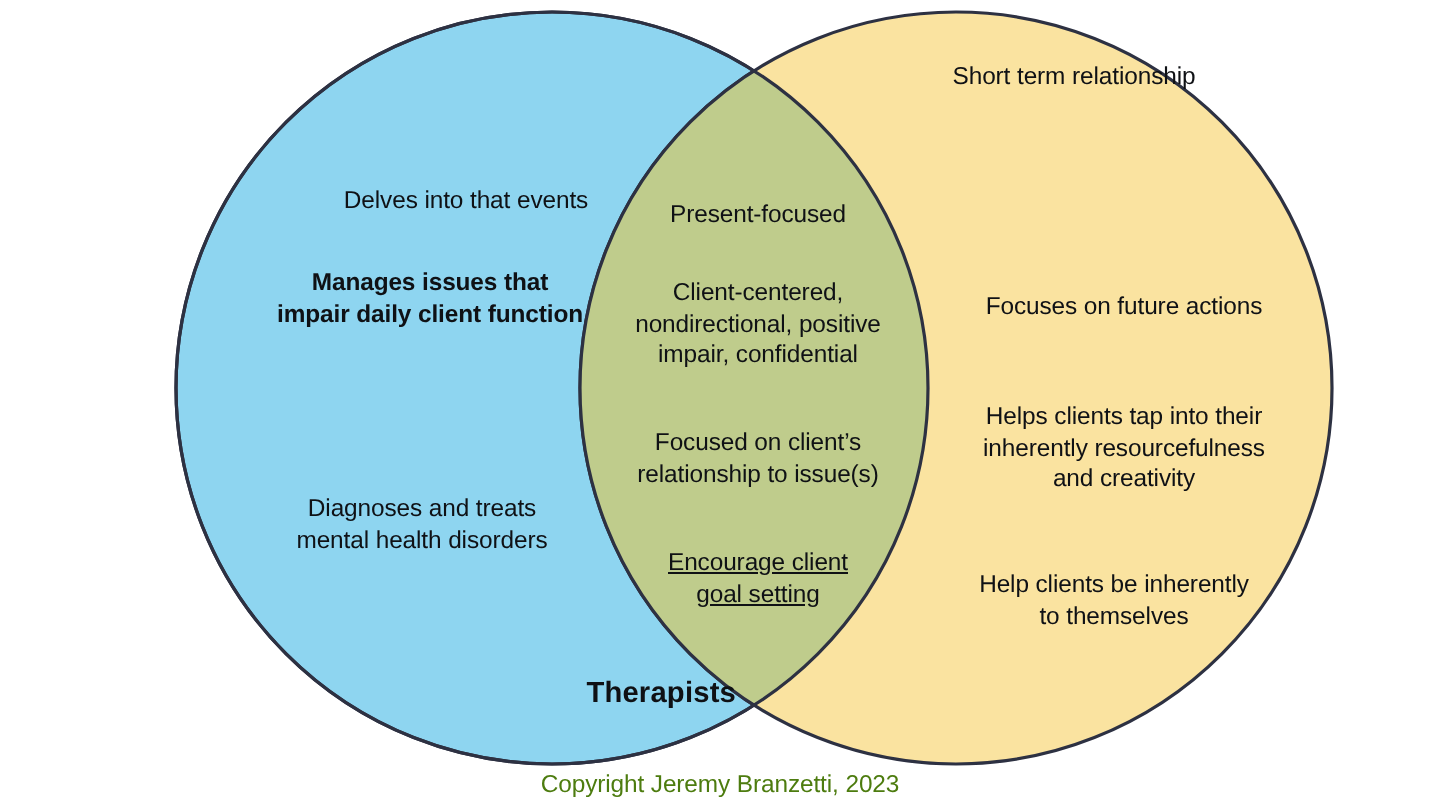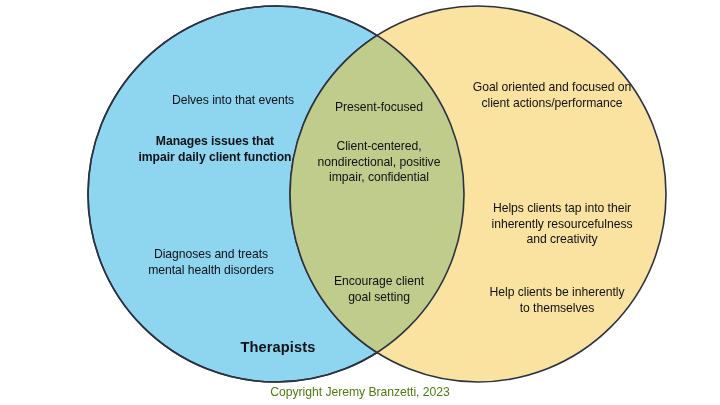--- a/index.html
+++ b/index.html
@@ -41,32 +41,33 @@
     font-size: 12.2px;
     line-height: 15.5px;
     letter-spacing: -0.05px;
     white-space: pre-line;
     pointer-events: auto;
   }
   .circle-title {
     font-weight: bold;
     font-size: 14.6px;
     letter-spacing: 0.1px;
+    text-align: right;
   }
   
   .l1 { left: 126px; top: 45px;  width: 250px; }
   .l2 { left: 108px; top: 93px;  width: 250px; }
   .l3 { left:  90px; top: 134px; width: 250px; font-weight: bold; }
   .l4 { left:  86px; top: 203px; width: 250px; margin-top: 44px; }
   .l5 { left: 106px; top: 262px; width: 250px; }
   
   .c1 { left: 311px; top: 100px; width: 136px; }
   .c2 { left: 305px; top: 139px; width: 148px; }
   .c3 { left: 307px; top: 214px; width: 144px; }
-  .c4 { left: 311px; top: 274px; width: 136px; }
+  .c4 { left: 311px; top: 274px; width: 136px; text-decoration: underline; }
   
   .r1 { left: 412px; top: 31px;  width: 250px; }
   .r2 { left: 427px; top: 80px;  width: 250px; }
   .r3 { left: 437px; top: 146px; width: 250px; }
   .r4 { left: 437px; top: 201px; width: 250px; }
   .r5 { left: 432px; top: 285px; width: 250px; }
   
   .label-left  { left: 188px; top: 340px; width: 180px; }
   .label-right { left: 398px; top: 340px; width: 180px; }
   
@@ -106,25 +107,27 @@
     <div class="txt l2">Delves into that events</div>
     <div class="txt l3">Manages issues that
 impair daily client function</div>
     <div class="txt l4">Diagnoses and treats
 mental health disorders</div>
 
     <div class="txt c1">Present-focused</div>
     <div class="txt c2">Client-centered,
 nondirectional, positive
 impair, confidential</div>
+    <div class="txt c3">Focused on client’s
+relationship to issue(s)</div>
     <div class="txt c4">Encourage client
 goal setting</div>
 
-    <div class="txt r2">Goal oriented and focused on
-client actions/performance</div>
+    <div class="txt r1">Short term relationship</div>
+    <div class="txt r3">Focuses on future actions</div>
     <div class="txt r4">Helps clients tap into their
 inherently resourcefulness
 and creativity</div>
     <div class="txt r5">Help clients be inherently
 to themselves</div>
 
     <div class="txt circle-title label-left">Therapists</div>
 
     <div class="txt copyright">Copyright Jeremy Branzetti, 2023</div>
 

